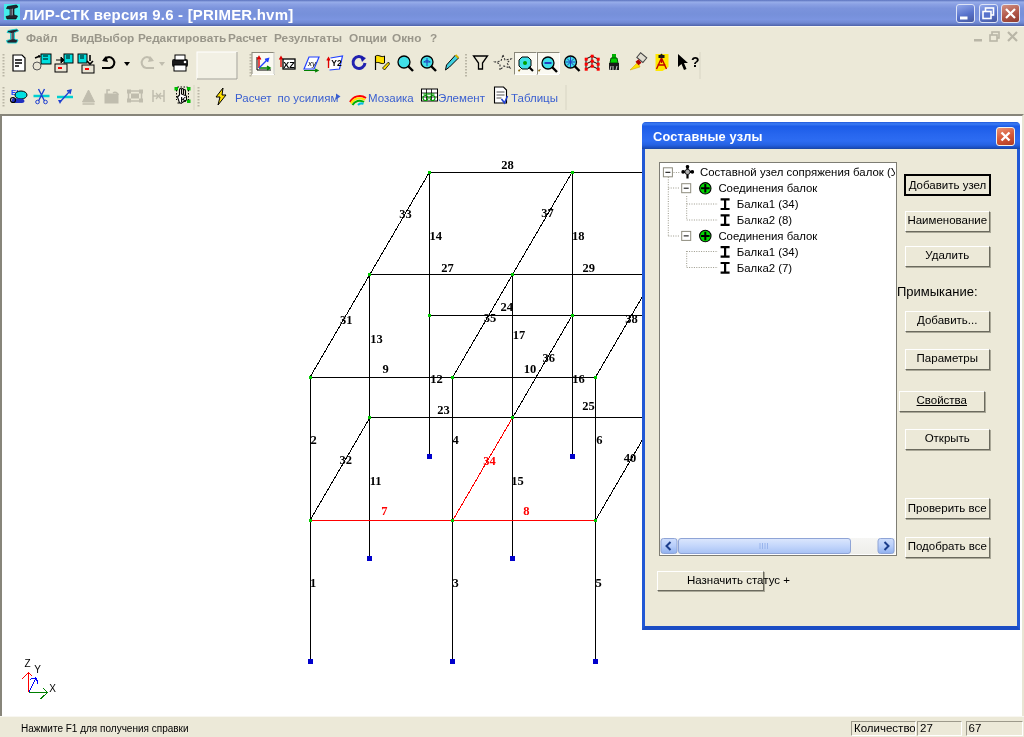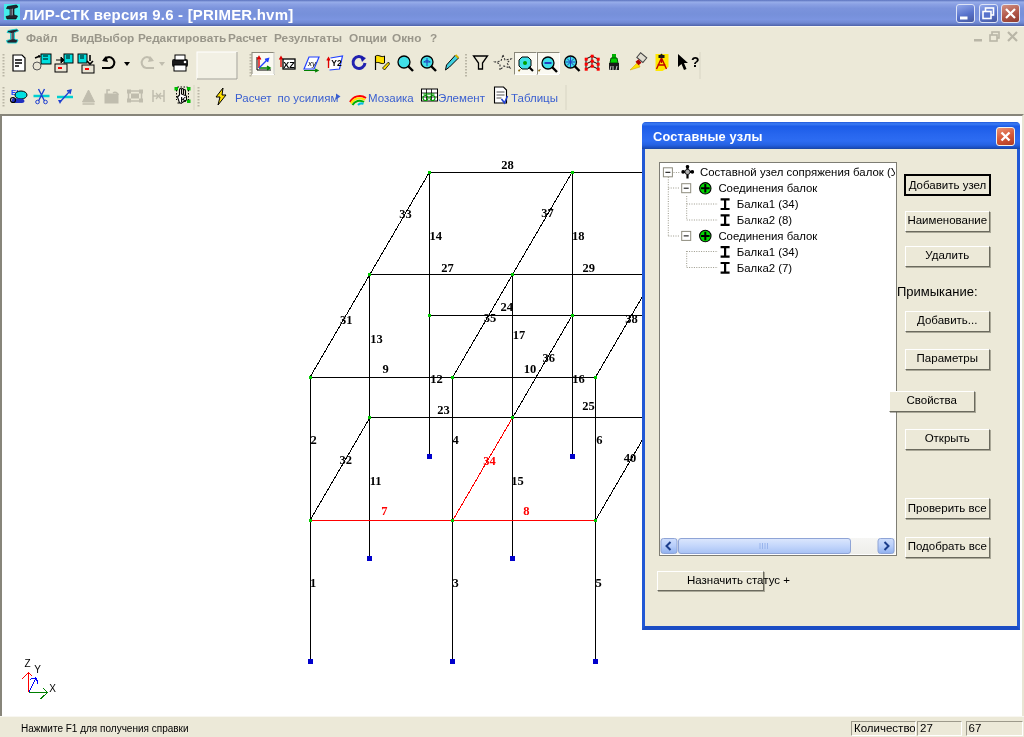--- a/index.html
+++ b/index.html
@@ -482,21 +482,21 @@
 <rect x="18.5" y="0.5" width="172" height="15" rx="2.5" fill="url(#sbt)" stroke="#8fa4d6"></rect>
 <path d="M100 5 V11 M102.5 5 V11 M105 5 V11 M107.5 5 V11" stroke="#98b4ec"></path>
 </svg>
     </div>
   <div class="abs btn def" style="left:259px;top:52px;width:87px;height:22px;padding-top:2.5px;">Добавить узел</div>
   <div class="abs btn" style="left:259.5px;top:88.5px;width:85.5px;height:21px;padding-top:2.5px;">Наименование</div>
   <div class="abs btn" style="left:259.5px;top:123.5px;width:85.5px;height:21px;padding-top:2.5px;">Удалить</div>
   <div class="abs" style="left:252px;top:162px;font-size:13px;">Примыкание:</div>
   <div class="abs btn" style="left:259.5px;top:188.5px;width:85.5px;height:21px;padding-top:2.5px;">Добавить...</div>
   <div class="abs btn" style="left:259.5px;top:226.8px;width:85.5px;height:21px;padding-top:2.5px;">Параметры</div>
-  <div class="abs btn" style="left:244px;top:268.5px;width:85.5px;height:21px;padding-top:2.5px;">Свойства</div>
+  <div class="abs btn" style="left:254px;top:268.5px;width:85.5px;height:21px;padding-top:2.5px;text-decoration:underline;">Свойства</div>
   <div class="abs btn" style="left:259.5px;top:306.8px;width:85.5px;height:21px;padding-top:2.5px;text-align:center;">Открыть</div>
   <div class="abs btn" style="left:259.5px;top:376px;width:85.5px;height:21px;padding-top:2.5px;">Проверить все</div>
   <div class="abs btn" style="left:259.5px;top:414.8px;width:85.5px;height:21px;padding-top:2.5px;">Подобрать все</div>
   <div class="abs btn" style="left:12px;top:448.5px;width:107px;height:20px;padding-top:2px;padding-left:29px;">Назначить статус +</div>
 </div>
 <div class="abs" id="statusbar" style="left:0;top:716px;width:1024px;height:21px;background:#ece9d8;border-top:1px solid #f8f7f1;">
   <span class="abs" style="left:21px;top:6px;font-size:10px;color:#000;">Нажмите F1 для получения справки</span>
   <span class="abs sbox" style="left:851px;top:3.5px;width:64.5px;height:15px;">Количество</span>
   <span class="abs sbox" style="left:917px;top:3.5px;width:44.5px;height:15px;">27</span>
   <span class="abs sbox" style="left:965.5px;top:3.5px;width:57px;height:15px;">67</span>

